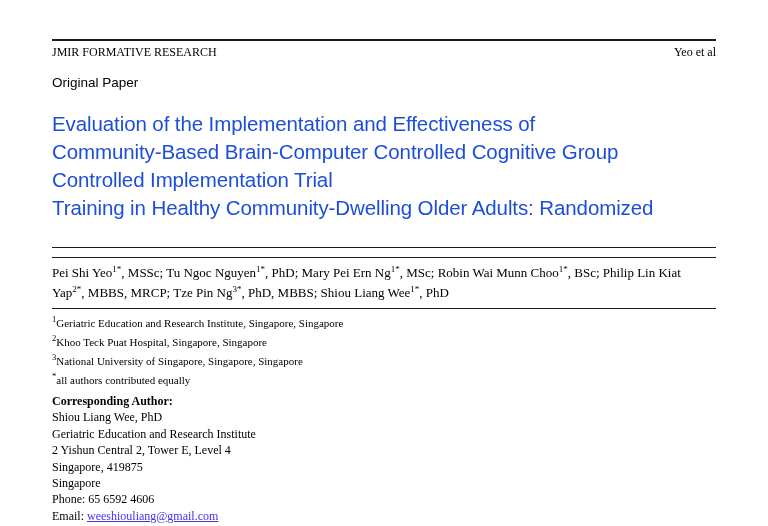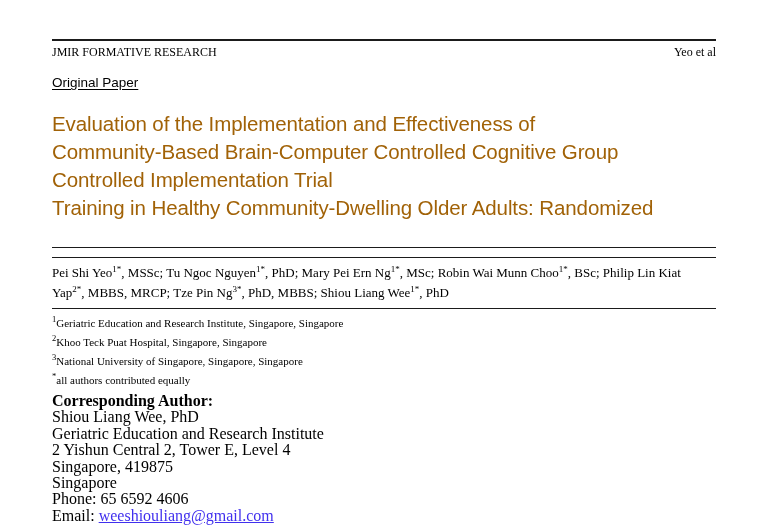--- a/index.html
+++ b/index.html
@@ -8,35 +8,35 @@
     background:#ffffff;color:var(--text,#000);
     padding:12px 52px;box-sizing:border-box;overflow:hidden;
     font-family:"Liberation Serif", serif;
   }
   .rule{border:0;border-top:1.6px solid var(--rule,#1b1b1b);margin:0;height:0;}
   .top-rule{margin-top:27px;border-top-width:2px;}
   .header-row{display:flex;justify-content:space-between;align-items:baseline;margin-top:4px;font-size:12px;line-height:15px;}
   .section-label{
     display:inline-block;margin-top:15px;
     font-family:"Liberation Sans", sans-serif;font-size:13.5px;line-height:16px;
-    text-decoration:underline;text-underline-offset:2px;
+    text-underline-offset:2px;
   }
   .title{
     margin:19px 0 0;font-family:"Liberation Sans", sans-serif;
-    font-size:20.5px;line-height:28px;font-weight:400;letter-spacing:-0.1px;color:#a16207;
+    font-size:20.5px;line-height:28px;font-weight:400;letter-spacing:-0.1px;color:#1d4ed8;
   }
   .rule-a{margin-top:25px;}
   .rule-b{margin-top:9px;}
   .authors{margin:5px 0 6px;font-size:13px;line-height:19.5px;}
   sup{line-height:0;}
   .authors sup{font-size:9px;}
   .affiliations{margin-top:5px;font-size:11px;line-height:19px;}
   .affiliations sup{font-size:8.5px;}
   .aff-line{white-space:nowrap;}
-  .corresponding{margin-top:3px;font-size:16px;line-height:16.4px;}
+  .corresponding{margin-top:3px;font-size:12px;line-height:16.4px;}
   .corr-heading{font-weight:bold;}
   .email-link{color:var(--link,#4130ee);cursor:pointer;}
 </style>
 </head>
 <body>
 
 <div class="page">
 
   <hr class="rule top-rule">
 

